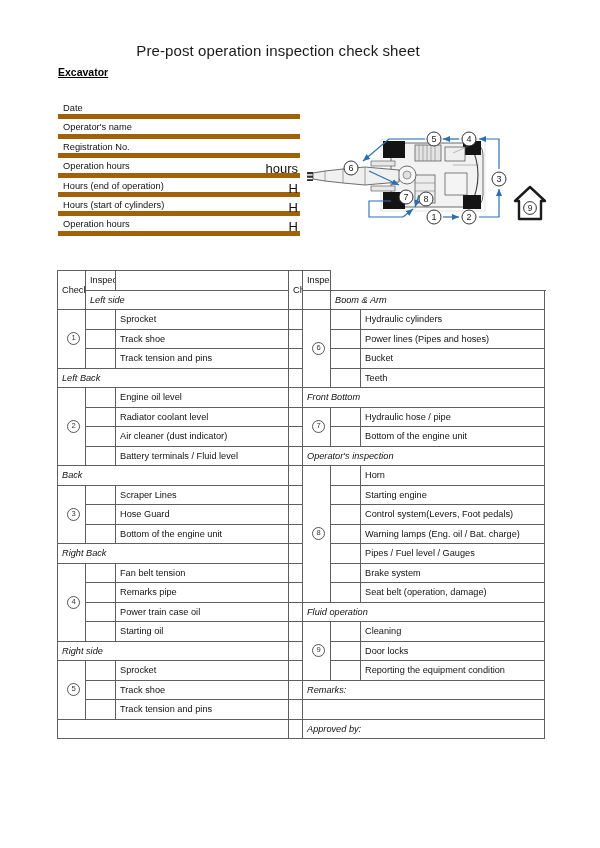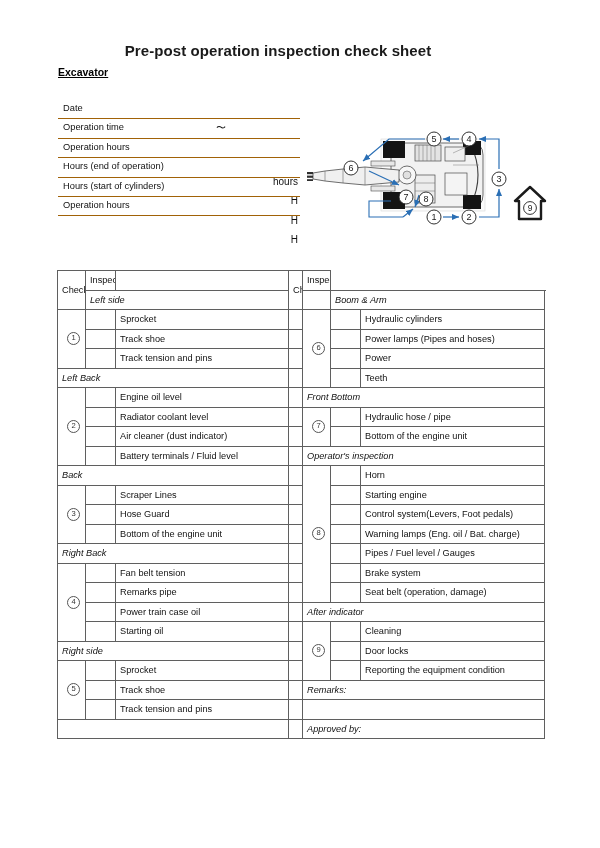--- a/index.html
+++ b/index.html
@@ -24,21 +24,20 @@
   
   .doc-title {
     position: absolute;
     left: 0;
     top: 42px;
     width: 556px;
     text-align: center;
     font-size: 15px;
     letter-spacing: 0.1px;
     color: #1a1a1a;
-    font-weight: bold;
   }
   .machine-type {
     position: absolute;
     left: 58px;
     top: 66px;
     font-size: 10.5px;
     font-weight: bold;
     color: #000;
     text-decoration: underline;
   }
@@ -46,38 +45,37 @@
   
   .form-block {
     position: absolute;
     left: 58px;
     top: 100px;
     width: 242px;
   }
   .form-row {
     position: relative;
     height: 19.4px;
-    border-bottom: 1px solid #a16207;
+    border-bottom: 5px solid #a16207;
     box-sizing: border-box;
   }
   .form-row .lbl {
     position: absolute;
     left: 5px;
     top: 3px;
     font-size: 9.3px;
     color: #111;
     white-space: nowrap;
   }
   .form-row .unit {
     position: absolute;
     right: 2px;
     top: 3px;
-    font-size: 10px;
+    font-size: 13px;
     color: #111;
-    margin-top: 34px;
   }
   .form-row .mid {
     position: absolute;
     left: 158px;
     top: 2px;
     font-size: 10px;
     color: #111;
   }
 
   
@@ -146,22 +144,24 @@
 <div class="page">
 
   <div class="doc-title">Pre-post operation inspection check sheet</div>
   <div class="machine-type">Excavator</div>
 
   <div class="form-block" id="form-block">
       <div class="form-row">
         <span class="lbl">Date</span>
       </div>
       <div class="form-row">
-        <span class="lbl">Operation  time</span>
-        <span class="mid">〜</span>
+        <span class="lbl">Operator's name</span>
+      </div>
+      <div class="form-row">
+        <span class="lbl">Registration No.</span>
       </div>
       <div class="form-row">
         <span class="lbl">Operation  hours</span>
         <span class="unit">hours</span>
       </div>
       <div class="form-row">
         <span class="lbl">Hours  (end  of  operation)</span>
         <span class="unit">H</span>
       </div>
       <div class="form-row">
@@ -324,28 +324,28 @@
             <td class="gap"></td>
             <td class="num" rowspan="4"><span class="circled">6</span></td>
             <td class="box"></td>
             <td>Hydraulic cylinders</td>
           </tr>
           <tr>
             <td class="box"></td>
             <td>Track shoe</td>
             <td class="gap"></td>
             <td class="box"></td>
-            <td>Power lamps (Pipes and hoses)</td>
+            <td>Power lines (Pipes and hoses)</td>
           </tr>
           <tr>
             <td class="box"></td>
             <td>Track tension and pins</td>
             <td class="gap"></td>
             <td class="box"></td>
-            <td>Power</td>
+            <td>Bucket</td>
           </tr>
           <tr>
             <td class="sect" colspan="3">Left Back</td>
             <td class="gap"></td>
             <td class="box"></td>
             <td>Teeth</td>
           </tr>
           <tr>
             <td class="num" rowspan="4"><span class="circled">2</span></td>
             <td class="box"></td>
@@ -421,21 +421,21 @@
             <td class="box"></td>
             <td>Remarks pipe</td>
             <td class="gap"></td>
             <td class="box"></td>
             <td>Seat belt (operation, damage)</td>
           </tr>
           <tr>
             <td class="box"></td>
             <td>Power train case oil</td>
             <td class="gap"></td>
-            <td class="sect" colspan="3">After indicator</td>
+            <td class="sect" colspan="3">Fluid operation</td>
           </tr>
           <tr>
             <td class="box"></td>
             <td>Starting oil</td>
             <td class="gap"></td>
             <td class="num" rowspan="3"><span class="circled">9</span></td>
             <td class="box"></td>
             <td>Cleaning</td>
           </tr>
           <tr>

